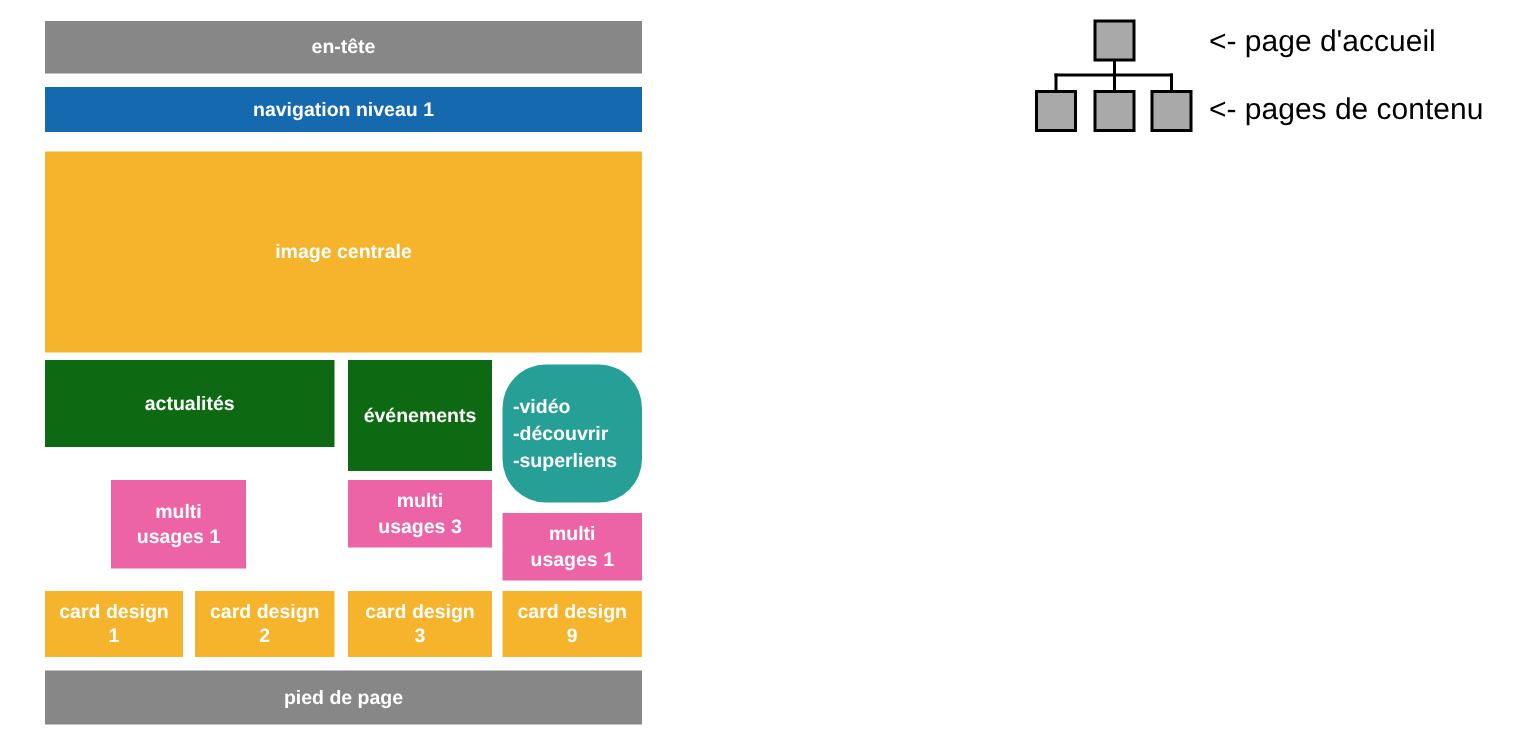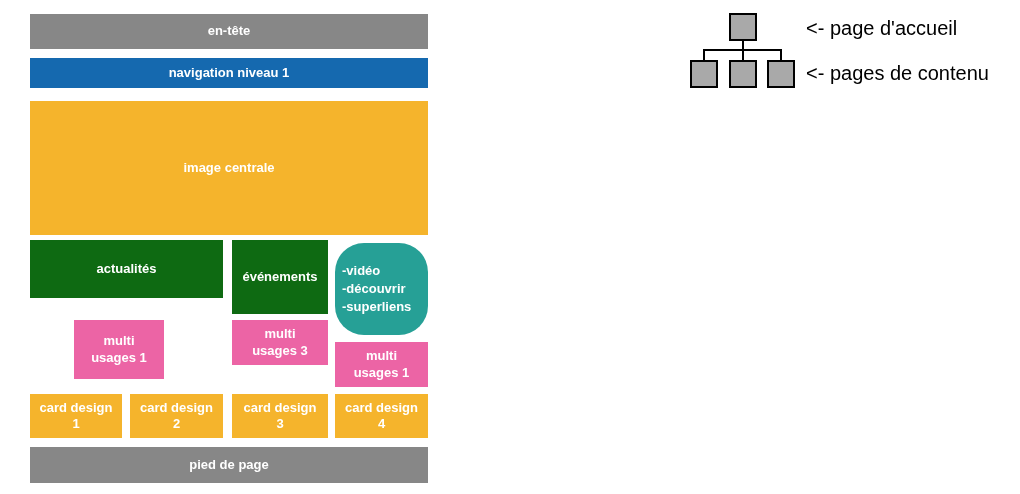--- a/index.html
+++ b/index.html
@@ -83,21 +83,21 @@
   <div class="block amber card1">
       <span class="wrap80">card design 1</span>
     </div>
   <div class="block amber card2">
       <span class="wrap80">card design 2</span>
     </div>
   <div class="block amber card3">
       <span class="wrap80">card design 3</span>
     </div>
   <div class="block amber card4">
-      <span class="wrap80">card design 4</span>
+      <span class="wrap80">card design 9</span>
     </div>
 
   <div class="block gray ftr">pied de page</div>
 
   <svg class="sitemap-svg" width="120" height="85" viewBox="0 0 120 85">
     <g stroke="#000000" stroke-width="2" fill="none">
       <line x1="61" y1="31" x2="61" y2="42"></line>
       <line x1="21" y1="42" x2="100" y2="42"></line>
       <line x1="22" y1="41" x2="22" y2="53"></line>
       <line x1="61" y1="41" x2="61" y2="53"></line>

